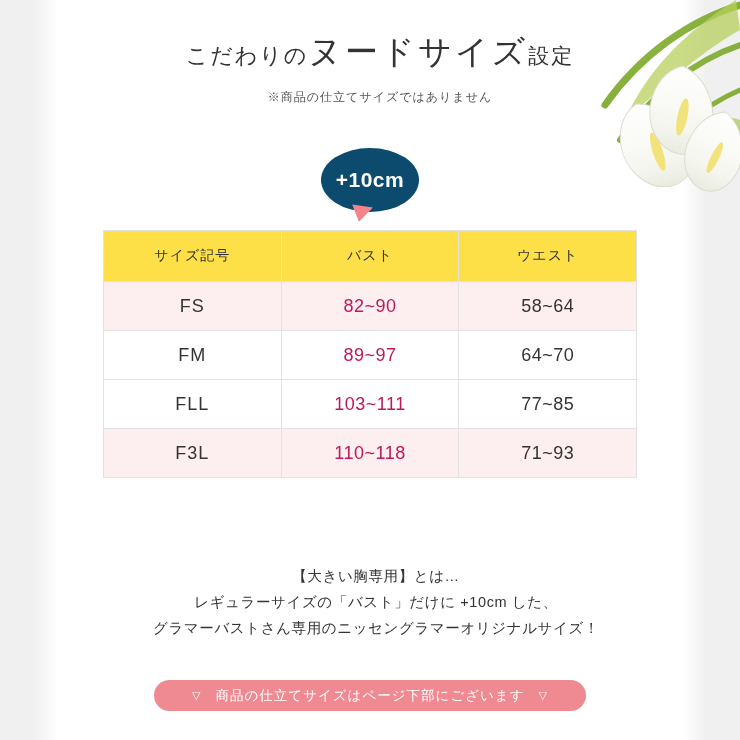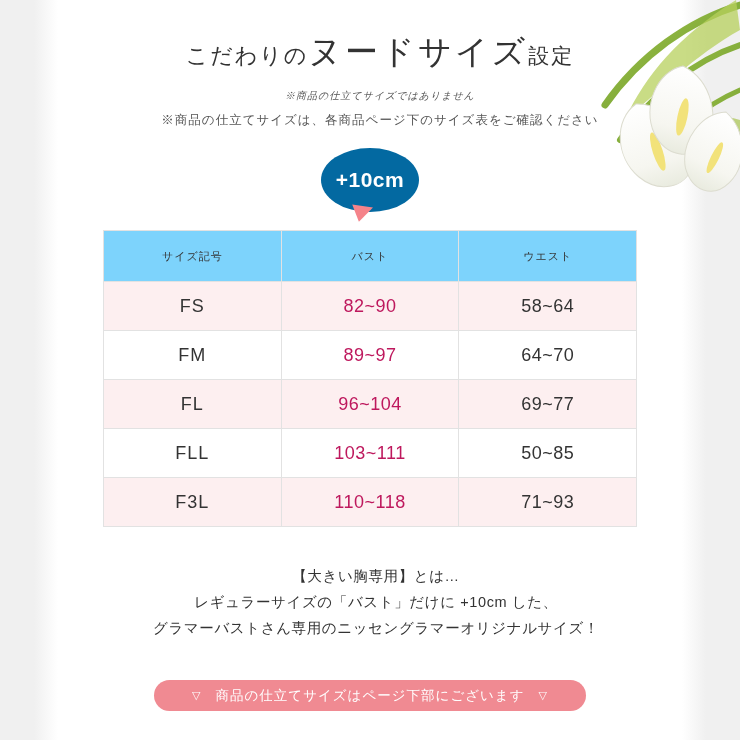--- a/index.html
+++ b/index.html
@@ -73,24 +73,23 @@
   .title-line .big {
     font-size: 33px;
     letter-spacing: 3px;
     font-weight: normal;
   }
   .title-line .small {
     font-size: 21px;
   }
   .sub1 {
     margin-top: 14px;
-    font-size: 10px;
+    font-size: 12px;
     color: #555555;
     letter-spacing: 1px;
-    font-style: italic;
   }
   .sub2 {
     margin-top: 9px;
     font-size: 12.5px;
     color: #555555;
     letter-spacing: 1px;
   }
 
   
   .bubble-wrap {
@@ -99,21 +98,21 @@
     right: 0;
     top: 148px;
     display: flex;
     justify-content: center;
   }
   .bubble {
     position: relative;
     width: 98px;
     height: 64px;
     border-radius: 50%;
-    background: #0369a1;
+    background: #0c4a6e;
     color: #ffffff;
     font-size: 21px;
     font-weight: bold;
     display: flex;
     align-items: center;
     justify-content: center;
     letter-spacing: 0.5px;
   }
   .bubble::after {
     content: "";
@@ -143,24 +142,24 @@
   table.size-table th,
   table.size-table td {
     border: 1px solid #e2e2e2;
     height: 46px;
     text-align: center;
     font-size: 18px;
     color: #333333;
     font-weight: normal;
   }
   table.size-table thead th {
-    font-size: 11px;
+    font-size: 14px;
     color: #333333;
     height: 48px;
-    background: #7dd3fc;
+    background: #fde047;
     letter-spacing: 1px;
   }
   table.size-table tbody tr.alt td {
     background: #fdeff0;
   }
   table.size-table td.label {
     color: #333333;
     letter-spacing: 1px;
   }
   table.size-table td.bust {
@@ -254,21 +253,20 @@
       <path d="M0 0 C-22 12 -28 46 -12 68 C4 86 26 84 34 62 C42 40 28 8 0 0 Z" fill="url(#petalG)" stroke="#dcdccf" stroke-width="1"></path>
       <ellipse cx="10" cy="46" rx="4" ry="17" fill="#f2e27a"></ellipse>
     </g>
   </svg>
 
   <div class="header">
     <div class="title-line">
       <span>こだわりの</span><span class="big">ヌードサイズ</span><span class="small">設定</span>
     </div>
     <div class="sub1">※商品の仕立てサイズではありません</div>
-    <div class="sub2">※商品の仕立てサイズは、各商品ページ下のサイズ表をご確認ください</div>
   </div>
 
   <div class="bubble-wrap">
     <div class="bubble">+10cm</div>
   </div>
 
   <div class="table-wrap">
     <table class="size-table">
       <thead>
         <tr>
@@ -281,29 +279,24 @@
         <tr class="alt">
           <td class="label">FS</td>
           <td class="bust">82~90</td>
           <td class="waist">58~64</td>
         </tr>
         <tr>
           <td class="label">FM</td>
           <td class="bust">89~97</td>
           <td class="waist">64~70</td>
         </tr>
-        <tr class="alt">
-          <td class="label">FL</td>
-          <td class="bust">96~104</td>
-          <td class="waist">69~77</td>
-        </tr>
         <tr>
           <td class="label">FLL</td>
           <td class="bust">103~111</td>
-          <td class="waist">50~85</td>
+          <td class="waist">77~85</td>
         </tr>
         <tr class="alt">
           <td class="label">F3L</td>
           <td class="bust">110~118</td>
           <td class="waist">71~93</td>
         </tr>
       </tbody>
     </table>
   </div>
 

